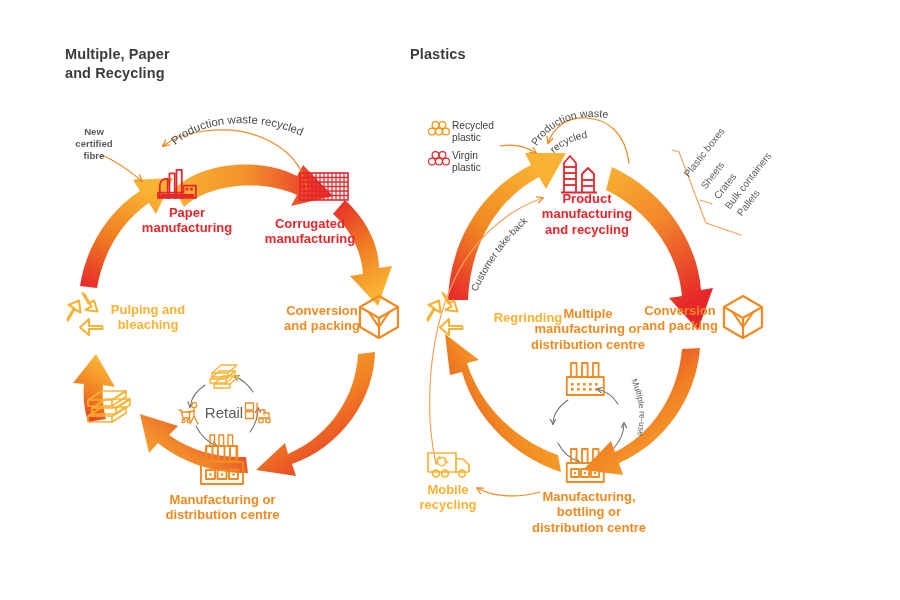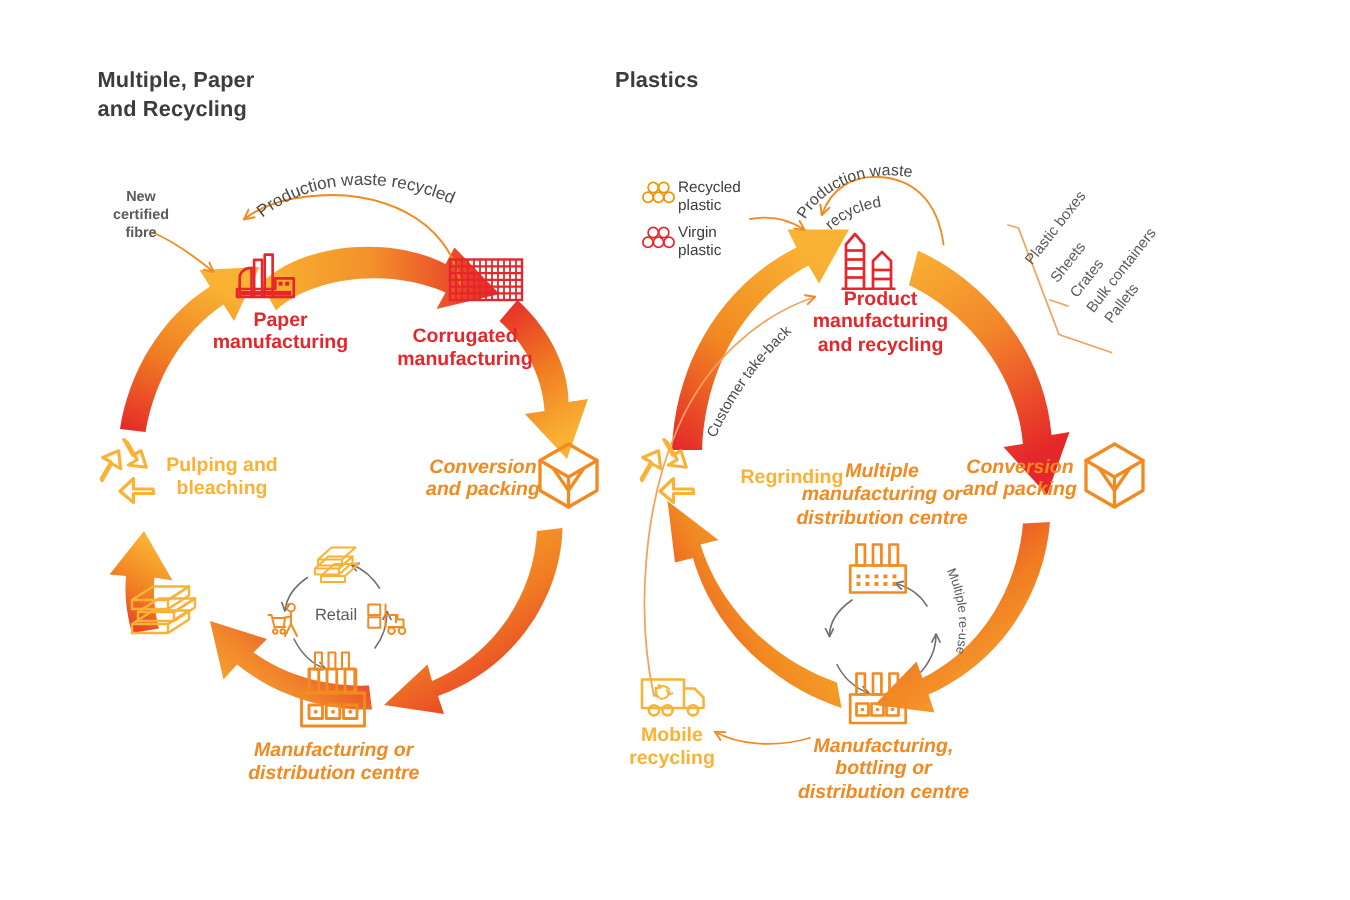--- a/index.html
+++ b/index.html
@@ -6,25 +6,25 @@
   html,body{margin:0;padding:0;background:#ffffff;}
   body{width:900px;height:600px;overflow:hidden;
        font-family:"Liberation Sans","DejaVu Sans",sans-serif;
        color:#3c3c3b;}
   #stage{position:relative;width:900px;height:600px;background:#fff;}
   #stage svg.layer{position:absolute;left:0;top:0;width:900px;height:600px;}
   .panel-title{position:absolute;font-size:14.5px;font-weight:600;color:#3c3c3b;
                line-height:1.28;letter-spacing:.1px;}
   .lbl{position:absolute;text-align:center;line-height:1.18;font-weight:700;}
   .lbl.red{color:#e5262a;}
-  .lbl.orange{color:#f18a21;font-style:italic;}
+  .lbl.orange{color:#f18a21;}
   .lbl.gold{color:#f9b233;}
   .lbl.grey{color:#5b5b5b;font-weight:400;}
   .lbl.s12{font-size:13px;}
-  .lbl.s11{font-size:11px;}
+  .lbl.s11{font-size:15px;}
   .lbl.s10{font-size:9.6px;}
   .lbl.left{text-align:center;font-weight:bold;}
   .legend-row{position:absolute;font-size:10.2px;color:#3c3c3b;line-height:1.2;font-weight:400;}
   .rot{position:absolute;font-size:10px;color:#5b5b5b;white-space:nowrap;
        transform-origin:0 50%;font-weight:400;}
 </style>
 </head>
 <body>
 
 <div id="stage">

